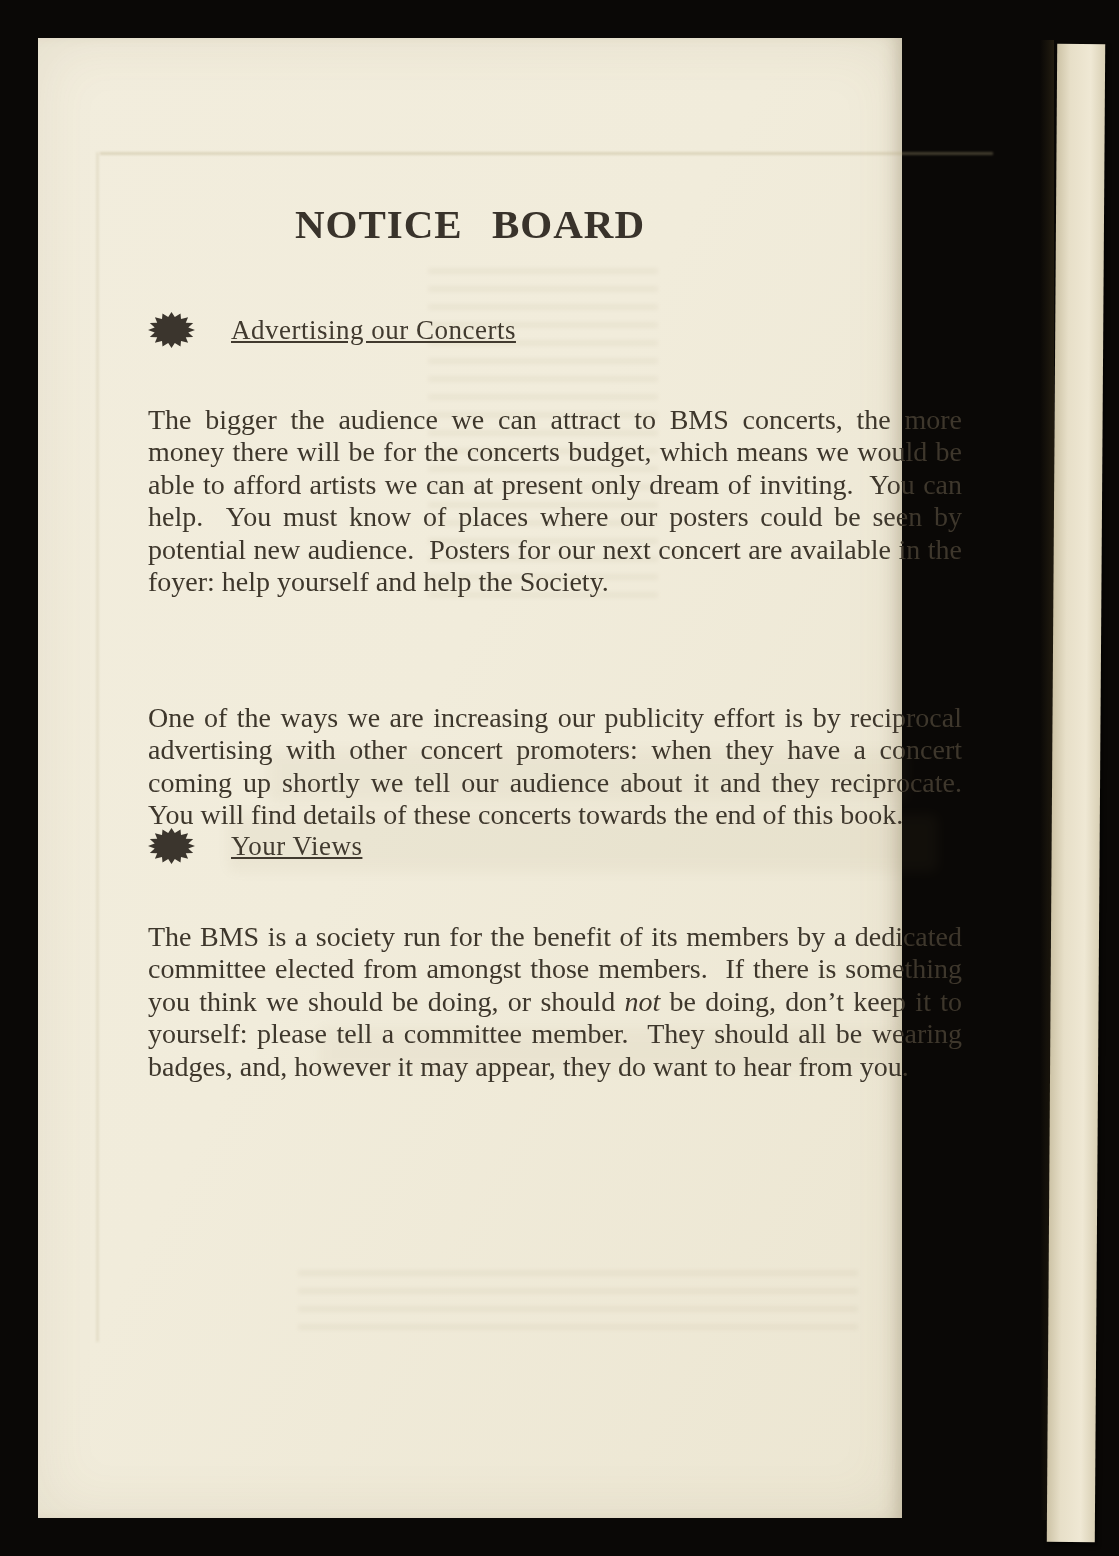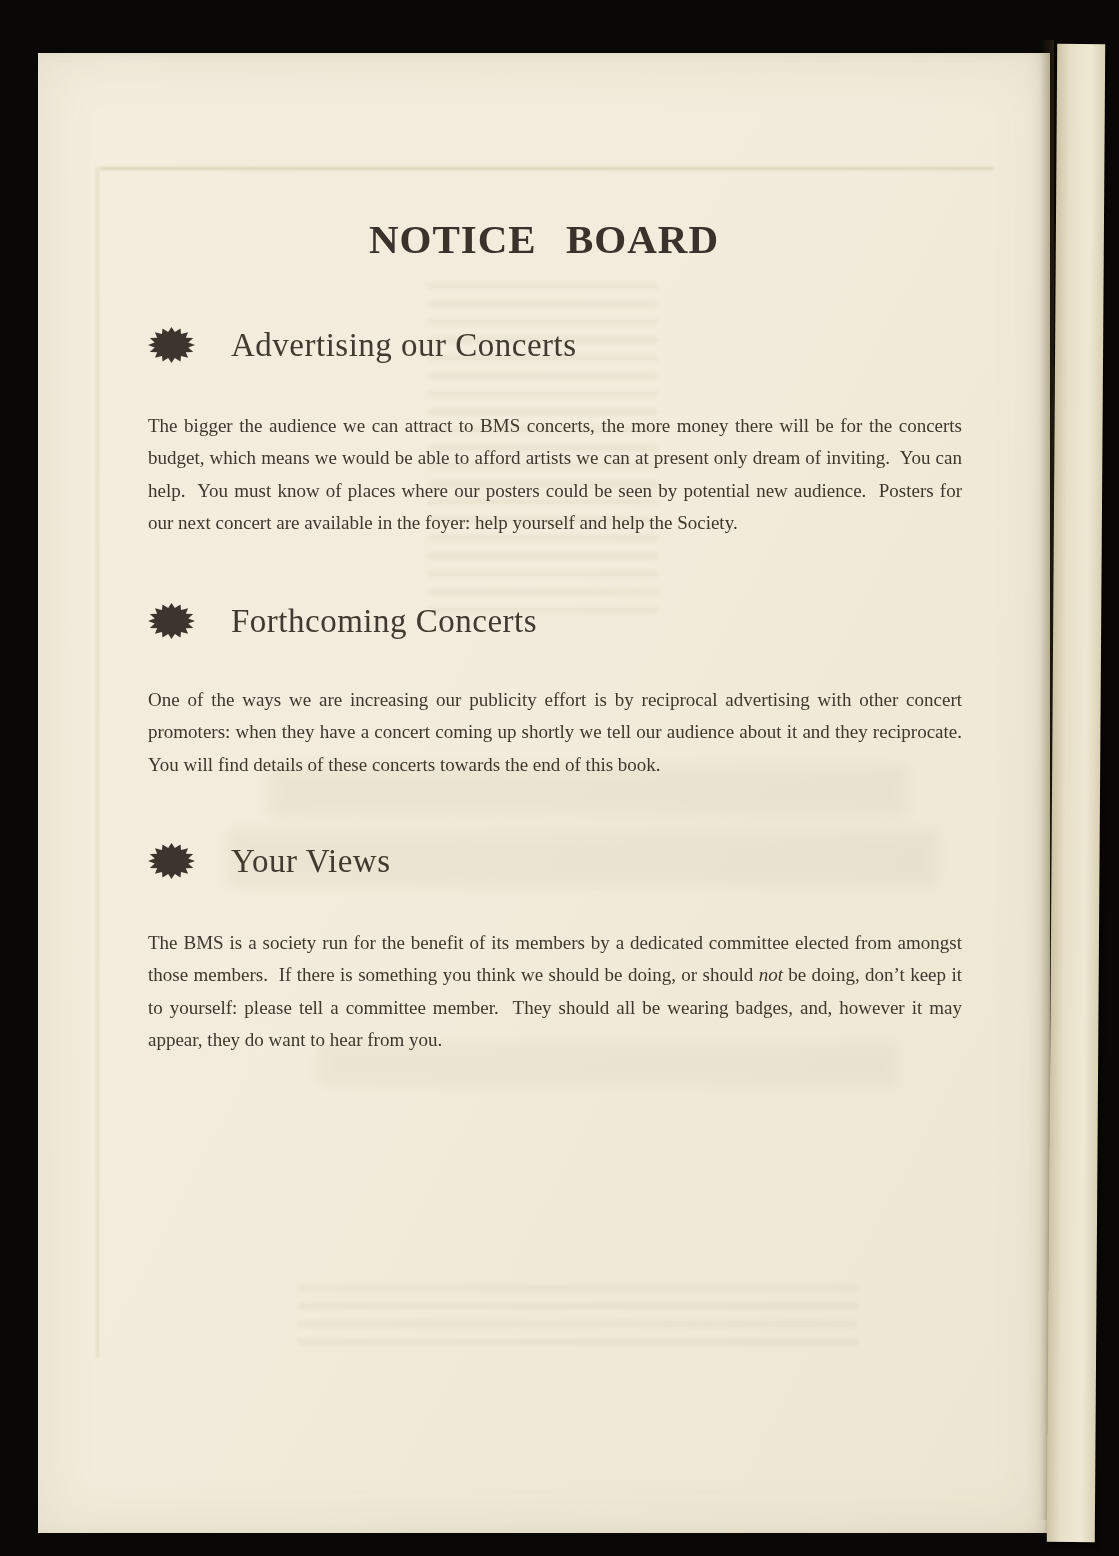--- a/index.html
+++ b/index.html
@@ -5,24 +5,23 @@
   html,body{margin:0;padding:0;}
   body{
     width:1119px;height:1556px;
     background:#0a0806;
     position:relative;
     overflow:hidden;
     font-family:"Liberation Serif","DejaVu Serif",serif;
   }
   
   .page{
-    position:absolute;left:38px;top:38px;width:1012px;height:1480px;
+    position:absolute;left:38px;top:38px;width:864px;height:1480px;
     background:linear-gradient(118deg,#f2eddd 0%,#f1ecdb 45%,#ece6d2 100%);
     box-shadow:inset 0 0 60px rgba(120,100,60,.10), inset -14px 0 18px -10px rgba(95,80,45,.28);
-    margin-top:15px;
   }
   
   .fore-edge{
     position:absolute;left:1052px;top:44px;width:48px;height:1498px;
     background:linear-gradient(90deg,#cdc3a6 0%,#e7dfc8 28%,#efe8d4 70%,#d9d0b5 100%);
     transform:rotate(.4deg);
     box-shadow:2px 3px 4px rgba(0,0,0,.6);
   }
   .fold-shadow{
     position:absolute;left:1040px;top:40px;width:14px;height:1480px;
@@ -41,33 +40,33 @@
     position:absolute;left:0;top:162px;width:100%;
     text-align:center;
     font-size:41px;font-weight:bold;color:#39332b;
     letter-spacing:1px;word-spacing:18px;
   }
   .section-head{
     position:absolute;left:110px;width:814px;height:40px;
     display:flex;align-items:center;gap:36px;
   }
   .section-head .head-label{
-    font-size:33px;color:#413a2f;letter-spacing:.5px;
+    font-size:27px;color:#413a2f;letter-spacing:.5px;text-decoration:underline;
   }
   .burst{width:47px;height:36px;flex:0 0 47px;}
   .burst polygon{fill:#3b352d;}
   .section-body{
     position:absolute;left:110px;width:814px;
-    font-size:19px;line-height:32.4px;color:#3e372c;
+    font-size:28px;line-height:32.4px;color:#3e372c;
     text-align:justify;white-space:pre-wrap;
   }
   .section-body em{font-style:italic;}
   .section-body strong{font-weight:bold;color:#39332a;}
   .pos-h1{top:272px;} .pos-b1{top:338px;}
-  .pos-h2{top:548px;} .pos-b2{top:612px;}
+  .pos-h2{top:548px;} .pos-b2{top:636px;}
   .pos-h3{top:788px;text-align:right;} .pos-b3{top:855px;}
   .pos-h4{top:1058px;} .pos-b4{top:1125px;}
 </style>
 </head>
 <body>
 
 <div class="page">
 
   <div class="ghost ghost-line" style="left:62px;top:114px;width:893px;height:3px;"></div>
   <div class="ghost ghost-line" style="left:58px;top:114px;width:3px;height:1190px;opacity:.18;"></div>
@@ -80,26 +79,20 @@
   <div class="title">NOTICE BOARD</div>
 
   <div class="section-head pos-h1">
     <svg class="burst" viewBox="0 0 47 36">
         <polygon points="47.0,18.0 40.3,20.6 45.2,24.9 37.8,25.3 40.1,30.7 33.0,28.9 32.5,34.6 26.8,30.9 23.5,36.0 20.2,30.9 14.5,34.6 14.0,28.9 6.9,30.7 9.2,25.3 1.8,24.9 6.7,20.6 0.0,18.0 6.7,15.4 1.8,11.1 9.2,10.7 6.9,5.3 14.0,7.1 14.5,1.4 20.2,5.1 23.5,0.0 26.8,5.1 32.5,1.4 33.0,7.1 40.1,5.3 37.8,10.7 45.2,11.1 40.3,15.4"></polygon>
       </svg>
     <span class="head-label">Advertising our Concerts</span>
   </div>
   <p class="section-body pos-b1"><span>The bigger the audience we can attract to BMS concerts, the more money there will be for the concerts budget, which means we would be able to afford artists we can at present only dream of inviting.  You can help.  You must know of places where our posters could be seen by potential new audience.  Posters for our next concert are available in the foyer: help yourself and help the Society.</span></p>
 
-  <div class="section-head pos-h2">
-    <svg class="burst" viewBox="0 0 47 36">
-        <polygon points="47.0,18.0 40.3,20.6 45.2,24.9 37.8,25.3 40.1,30.7 33.0,28.9 32.5,34.6 26.8,30.9 23.5,36.0 20.2,30.9 14.5,34.6 14.0,28.9 6.9,30.7 9.2,25.3 1.8,24.9 6.7,20.6 0.0,18.0 6.7,15.4 1.8,11.1 9.2,10.7 6.9,5.3 14.0,7.1 14.5,1.4 20.2,5.1 23.5,0.0 26.8,5.1 32.5,1.4 33.0,7.1 40.1,5.3 37.8,10.7 45.2,11.1 40.3,15.4"></polygon>
-      </svg>
-    <span class="head-label">Forthcoming Concerts</span>
-  </div>
   <p class="section-body pos-b2"><span>One of the ways we are increasing our publicity effort is by reciprocal advertising with other concert promoters: when they have a concert coming up shortly we tell our audience about it and they reciprocate.  You will find details of these concerts towards the end of this book.</span></p>
 
   <div class="section-head pos-h3">
     <svg class="burst" viewBox="0 0 47 36">
         <polygon points="47.0,18.0 40.3,20.6 45.2,24.9 37.8,25.3 40.1,30.7 33.0,28.9 32.5,34.6 26.8,30.9 23.5,36.0 20.2,30.9 14.5,34.6 14.0,28.9 6.9,30.7 9.2,25.3 1.8,24.9 6.7,20.6 0.0,18.0 6.7,15.4 1.8,11.1 9.2,10.7 6.9,5.3 14.0,7.1 14.5,1.4 20.2,5.1 23.5,0.0 26.8,5.1 32.5,1.4 33.0,7.1 40.1,5.3 37.8,10.7 45.2,11.1 40.3,15.4"></polygon>
       </svg>
     <span class="head-label">Your Views</span>
   </div>
   <p class="section-body pos-b3"><span>The BMS is a society run for the benefit of its members by a dedicated committee elected from amongst those members.  If there is something you think we should be doing, or should </span><em>not</em><span> be doing, don’t keep it to yourself: please tell a committee member.  They should all be wearing badges, and, however it may appear, they do want to hear from you.</span></p>
 

